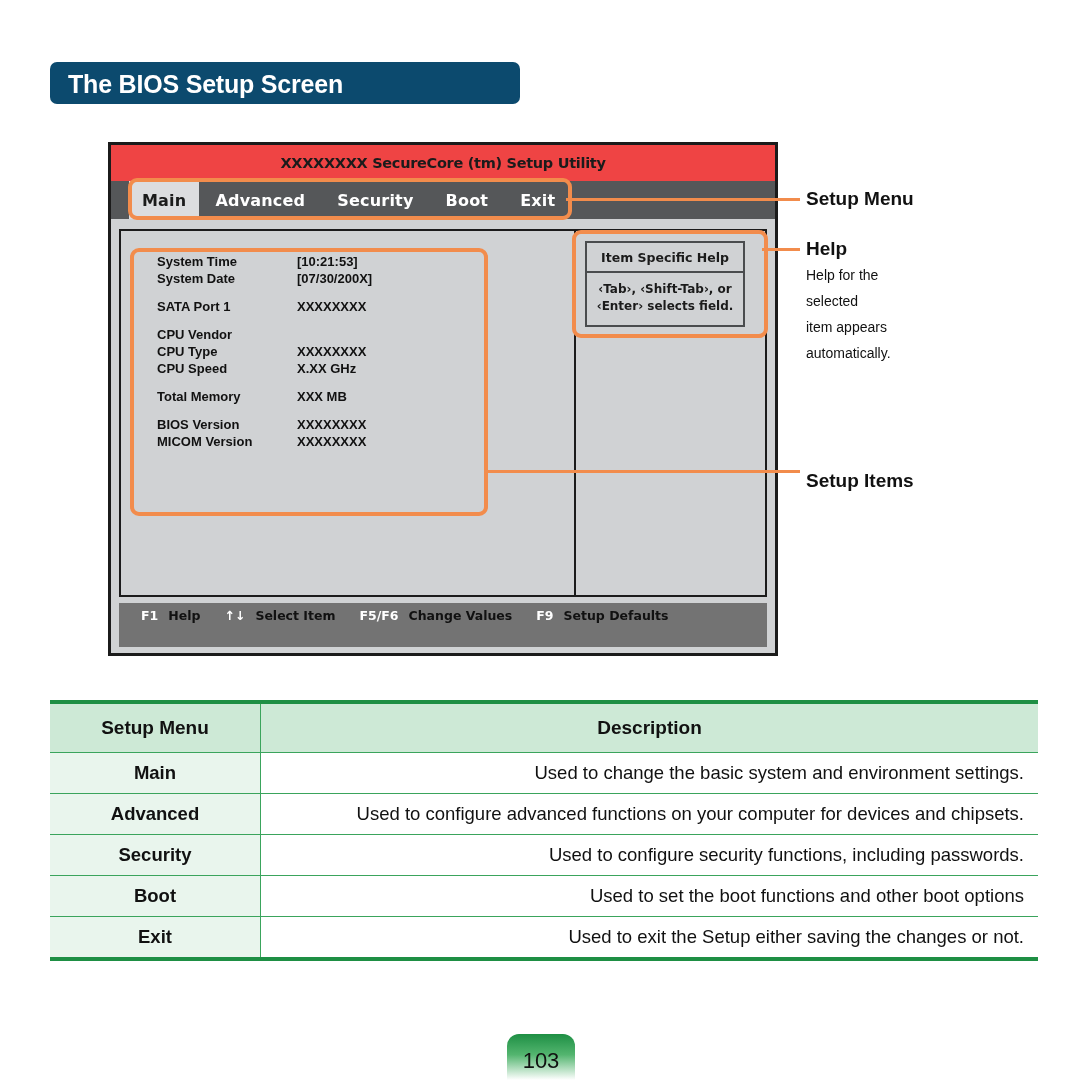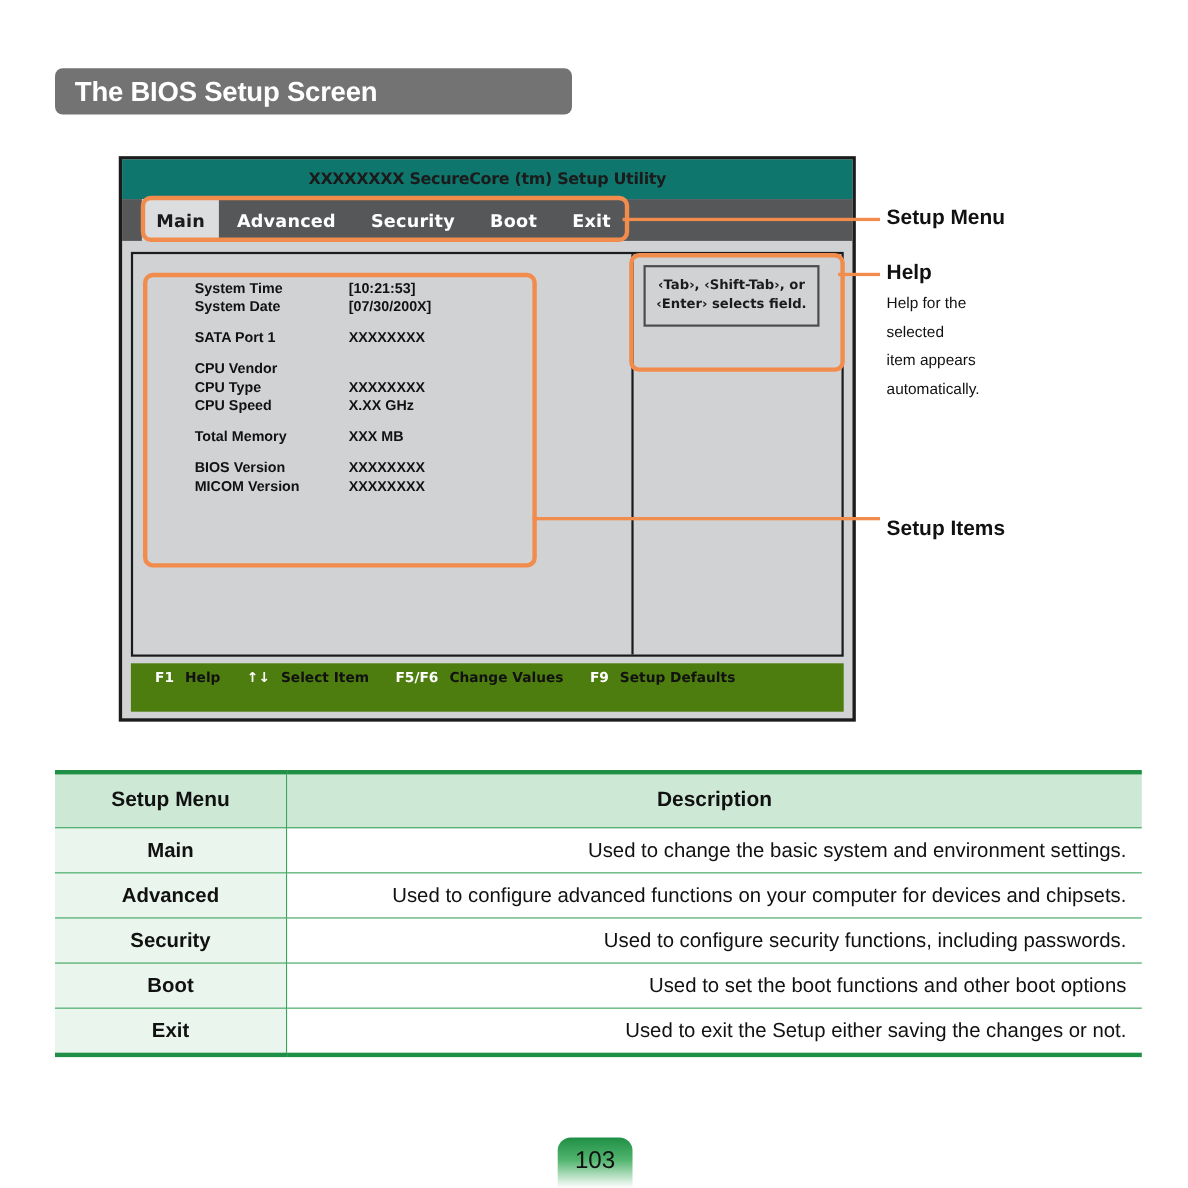--- a/index.html
+++ b/index.html
@@ -7,37 +7,37 @@
     width:1080px;height:1080px;
     background:#ffffff;
     font-family:"Liberation Sans", sans-serif;
     position:relative;
     overflow:hidden;
   }
 
   
   #banner{
     position:absolute;left:50px;top:62px;width:470px;height:42px;
-    background:#737373;border-radius:7px;
+    background:#0c4a6e;border-radius:7px;
   }
   #banner-text{
     position:absolute;left:18px;top:8px;
     font-size:25px;font-weight:bold;color:#ffffff;
     letter-spacing:-0.2px;
   }
 
   
   #bios{
     position:absolute;left:108px;top:142px;width:670px;height:514px;
     background:#d0d2d4;
     border:3px solid #1b1b1b;
     box-sizing:border-box;
   }
   #bios-title{
-    height:36px;background:#0f766e;
+    height:36px;background:#ef4444;
     display:flex;align-items:center;justify-content:center;
     font-family:"DejaVu Sans", sans-serif;
     font-size:14.5px;font-weight:bold;color:#1b1b1b;
     letter-spacing:-0.3px;
   }
   #bios-menubar{
     height:38px;background:#555759;
     display:flex;align-items:stretch;
     padding-left:18px;
     box-sizing:border-box;
@@ -67,21 +67,20 @@
     width:455px;
     position:relative;
     border-right:2px solid #1b1b1b;
     box-sizing:border-box;
   }
   #items-table{
     position:absolute;left:36px;top:22px;
     font-family:"Liberation Sans", sans-serif;
     font-size:13px;font-weight:bold;color:#111111;
     border-collapse:collapse;
-    margin-left:20px;
   }
   #items-table td{padding:0;vertical-align:top;line-height:17px;white-space:nowrap;}
   #items-table td.k{width:140px;}
   #items-table tr.gap td{height:11px;}
 
   #help-pane{
     flex:1;position:relative;
   }
   #help-box{
     position:absolute;left:9px;top:10px;width:160px;
@@ -98,21 +97,21 @@
   #help-text{
     padding:8px 6px 10px 6px;
     font-family:"DejaVu Sans", sans-serif;
     font-size:12px;font-weight:bold;color:#1b1b1b;
     line-height:17px;text-align:center;border-radius:11px;
   }
 
   
   #fkeys{
     position:absolute;left:8px;top:458px;width:648px;height:44px;
-    background:#4d7c0f;
+    background:#737373;
     box-sizing:border-box;
     padding:4px 0 0 22px;
   }
   #fkeys table{border-collapse:collapse;font-family:"DejaVu Sans", sans-serif;font-size:12.5px;font-weight:bold;}
   #fkeys td{padding:1px 0;white-space:nowrap;}
   #fkeys .key{color:#ffffff;padding-right:10px;}
   #fkeys .act{color:#111111;padding-right:24px;}
 
   
   .lead{position:absolute;background:#f28c4c;height:3px;}
@@ -151,21 +150,21 @@
     width:182px;background:#e9f5ed;font-weight:bold;text-align:center;
     border-right:1.5px solid #3aa45c;
   }
   #desc tr.last td{border-bottom:4px solid #1e8f44;}
 
   
   #pageno{
     position:absolute;left:507px;top:1034px;width:68px;height:46px;
     background:linear-gradient(to bottom,#1e8f44 0%,#53b56f 45%,#ffffff 100%);
     border-radius:12px 12px 0 0;
-    display:flex;align-items:flex-start;justify-content:center;
+    display:flex;align-items:center;justify-content:center;
   }
   #pageno span{font-size:22px;color:#111111;padding-top:8px;}
 </style>
 </head>
 <body>
 
 <div id="banner">
   <div id="banner-text">The BIOS Setup Screen</div>
 </div>
 
@@ -237,20 +236,21 @@
         <tr>
           <td class="k">MICOM Version</td>
           <td class="v"> XXXXXXXX</td>
         </tr>
       </tbody>
         </table>
     </div>
 
     <div id="help-pane">
       <div id="help-box">
+        <div id="help-title">Item Specific Help</div>
         <div id="help-text">
           <div>‹Tab›, ‹Shift-Tab›, or</div>
           <div>‹Enter› selects field.</div>
         </div>
       </div>
     </div>
 
   </div>
 
   <div id="fkeys">

